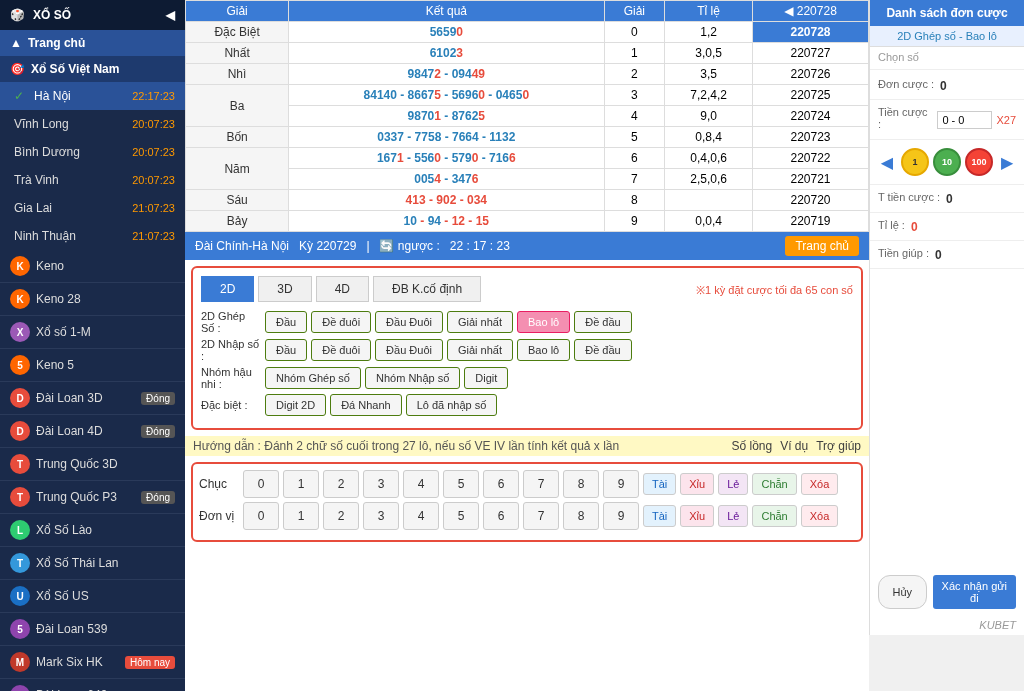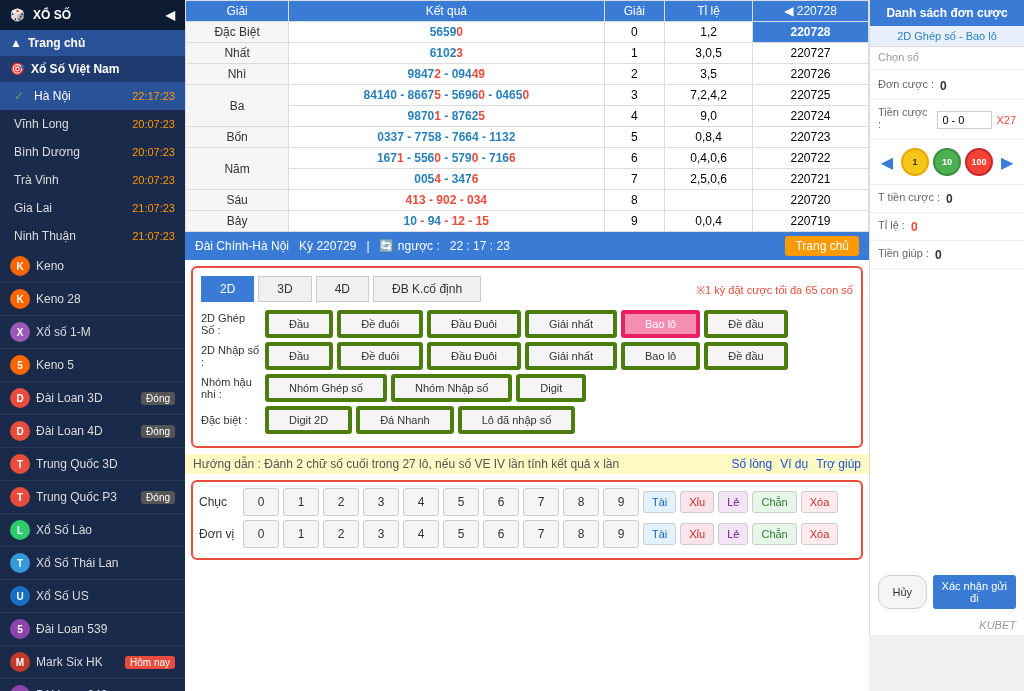--- a/index.html
+++ b/index.html
@@ -45,38 +45,38 @@
 
     
     .betting-panel { background: #fff; border: 2px solid #e74c3c; border-radius: 6px; margin: 6px; padding: 8px; }
     .bet-tabs { display: flex; gap: 4px; margin-bottom: 8px; }
     .bet-tab { padding: 5px 18px; background: #f0f0f0; border: 1px solid #ccc; cursor: pointer; font-size: 12px; color: #333; }
     .bet-tab.active { background: #3a7bd5; color: #fff; border-color: #3a7bd5; }
     .bet-tab-note { margin-left: auto; color: #e74c3c; font-size: 11px; align-self: center; }
 
     .bet-row { display: flex; align-items: center; gap: 4px; margin-bottom: 4px; }
     .bet-row-label { width: 60px; color: #333; font-size: 11px; flex-shrink: 0; }
-    .bet-btn { padding: 4px 20px; background: #f5f5f5; border: 4px solid #4d7c0f; border-radius: 3px; cursor: pointer; font-size: 11px; color: #333; }
+    .bet-btn { padding: 4px 10px; background: #f5f5f5; border: 1px solid #4d7c0f; border-radius: 3px; cursor: pointer; font-size: 11px; color: #333; }
     .bet-btn.active { background: #f48fb1; border-color: #e91e63; color: #fff; }
 
     
     .number-grid { border: 2px solid #e74c3c; border-radius: 6px; margin: 6px; padding: 6px; }
     .number-grid-row { display: flex; align-items: center; gap: 4px; margin-bottom: 4px; }
     .grid-label { width: 40px; color: #333; font-size: 12px; flex-shrink: 0; }
     .num-btn { width: 36px; height: 28px; background: #f5f5f5; border: 1px solid #ccc; border-radius: 3px; cursor: pointer; font-size: 12px; color: #333; display: flex; align-items: center; justify-content: center; }
     .action-btn { padding: 4px 8px; border: 1px solid #ccc; border-radius: 3px; cursor: pointer; font-size: 11px; }
     .btn-tai { background: #e3f2fd; color: #1565c0; }
     .btn-xiu { background: #fce4ec; color: #c62828; }
     .btn-le { background: #f3e5f5; color: #6a1b9a; }
     .btn-chan { background: #e8f5e9; color: #2e7d32; }
     .btn-xoa { background: #ffebee; color: #c62828; }
 
     
     .instr-bar { background: #fff9c4; padding: 3px 8px; font-size: 11px; color: #555; display: flex; align-items: center; gap: 8px; }
-    .instr-links { margin-left: auto; display: flex; gap: 8px; color: #1d4ed8; cursor: pointer; }
+    .instr-links { margin-left: auto; display: flex; gap: 8px; color: #404040; cursor: pointer; }
 
     
     .right-panel { width: 155px; background: #fff; border-left: 1px solid #ddd; display: flex; flex-direction: column; height: 635px; flex-shrink: 0; }
     .right-header { background: #3a7bd5; color: #fff; padding: 6px 10px; font-size: 12px; font-weight: bold; text-align: center; }
     .right-subtitle { background: #e8f0fe; color: #2980b9; padding: 4px 8px; font-size: 11px; text-align: center; border-bottom: 1px solid #ddd; }
     .right-chon-so { color: #999; font-size: 11px; padding: 4px 8px; }
     .right-section { padding: 6px 8px; border-bottom: 1px solid #eee; }
     .right-label { color: #666; font-size: 11px; margin-bottom: 3px; }
     .right-value { color: #333; font-size: 12px; font-weight: bold; }
     .right-value.red { color: #e74c3c; }

